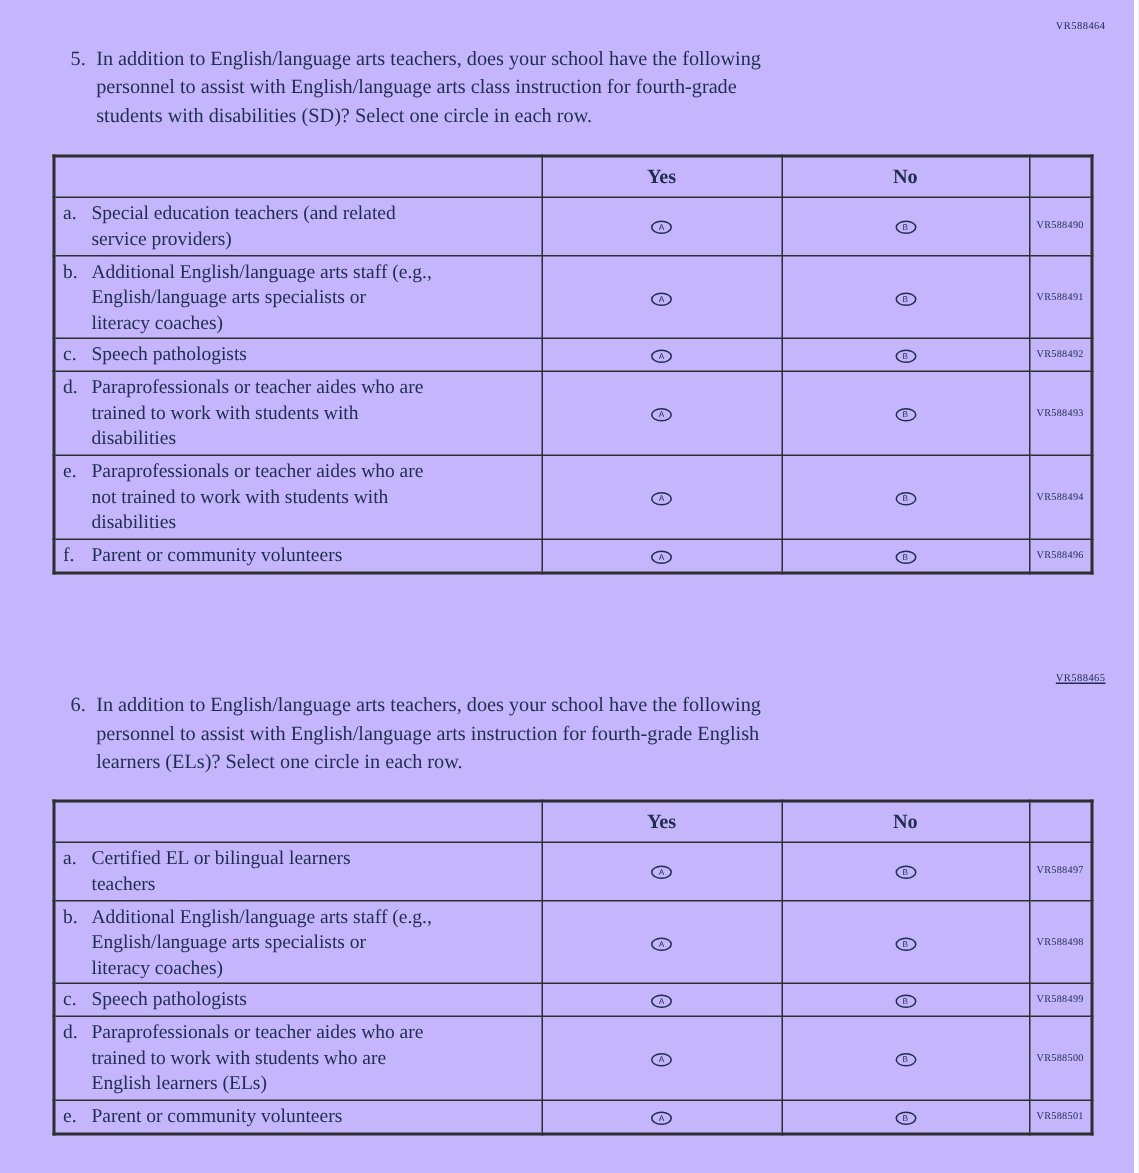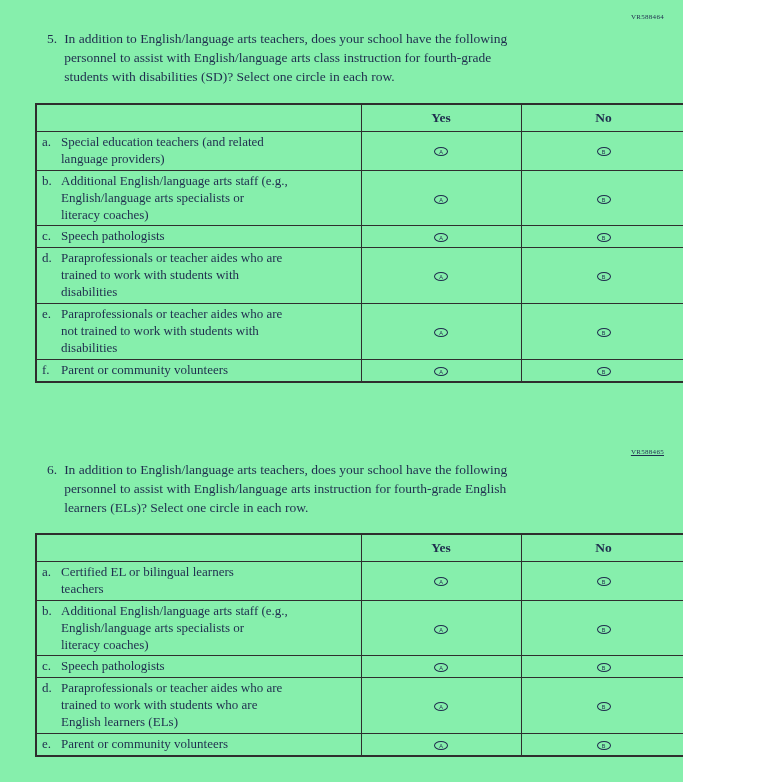--- a/index.html
+++ b/index.html
@@ -1,20 +1,20 @@
 <!DOCTYPE html>
 <html><head>
 <meta charset="utf-8">
 <style>
   * { margin:0; padding:0; box-sizing:border-box; }
   html,body { background:#ffffff; }
   .page {
     position:relative;
-    width:683px; height:782px;
-    background:#86efac;
+    width:756px; height:782px;
+    background:#c4b5fd;
     overflow:hidden;
     font-family:"Liberation Serif", serif;
     color:#1f2d4e;
   }
   .vr-top {
     position:absolute;
     right:19px;
     font-size:7px;
     letter-spacing:0.3px;
     color:#1f2d4e;
@@ -107,21 +107,21 @@
       <td class="head-cell"></td>
       <td class="head-cell">Yes</td>
       <td class="head-cell">No</td>
       <td class="head-cell"></td>
     </tr>
     <tr>
       <td class="item-cell">
             <div class="item-inner">
               <span class="row-label">a.</span>
               <span class="item-text">Special education teachers (and related
-language providers)</span>
+service providers)</span>
             </div>
           </td>
       <td class="mark-cell"><span class="oval"><span class="oval-letter">A</span></span></td>
       <td class="mark-cell"><span class="oval"><span class="oval-letter">B</span></span></td>
       <td class="vr-cell">VR588490</td>
     </tr>
     <tr>
       <td class="item-cell">
             <div class="item-inner">
               <span class="row-label">b.</span>

